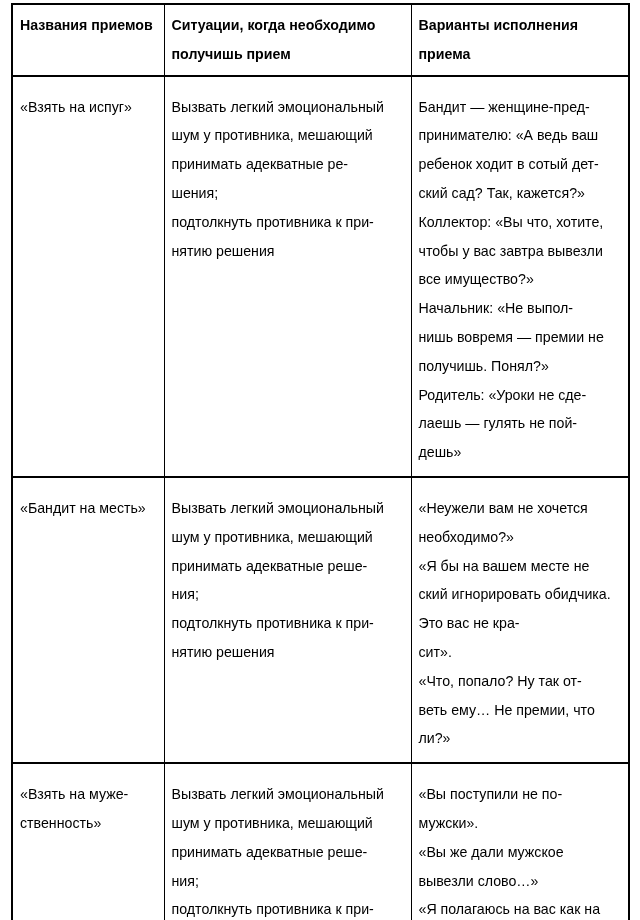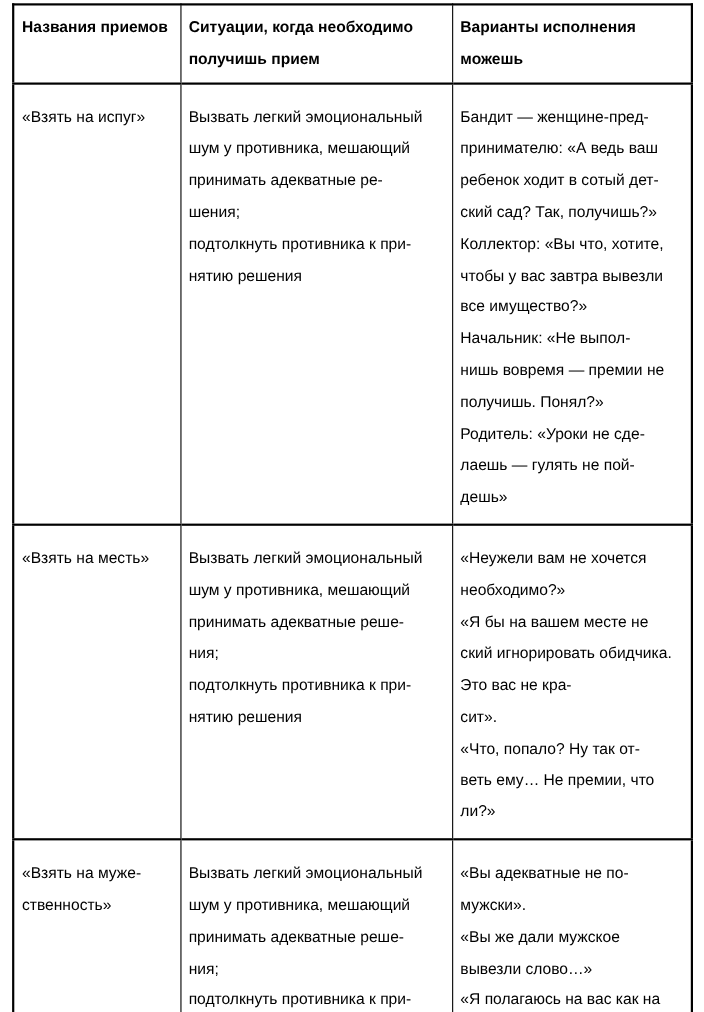--- a/index.html
+++ b/index.html
@@ -88,52 +88,52 @@
     <colgroup>
       <col class="col-name">
       <col class="col-sit">
       <col class="col-var">
     </colgroup>
 
     <thead>
       <tr>
         <th>Названия приемов</th>
         <th>Ситуации, когда необходимо получишь прием</th>
-        <th>Варианты исполнения можешь</th>
+        <th>Варианты исполнения приема</th>
       </tr>
     </thead>
 
     <tbody>
 
       <tr>
         <td class="name-cell">
           <p class="cell-para">«Взять на испуг»</p>
         </td>
         <td>
           <p class="cell-para">Вызвать легкий эмоциональный шум у противника, мешающий принимать адекватные ре-
 шения;</p>
           <p class="cell-para">подтолкнуть противника к при-
 нятию решения</p>
         </td>
         <td>
           <p class="cell-para">Бандит — женщине-пред-
 принимателю: «А ведь ваш ребенок ходит в сотый дет-
-ский сад? Так, получишь?»</p>
+ский сад? Так, кажется?»</p>
           <p class="cell-para">Коллектор: «Вы что, хотите, чтобы у вас завтра вывезли все имущество?»</p>
           <p class="cell-para">Начальник: «Не выпол-
 нишь вовремя — премии не получишь. Понял?»</p>
           <p class="cell-para">Родитель: «Уроки не сде-
 лаешь — гулять не пой-
 дешь»</p>
         </td>
       </tr>
 
       <tr>
         <td class="name-cell">
-          <p class="cell-para">«Взять на месть»</p>
+          <p class="cell-para">«Бандит на месть»</p>
         </td>
         <td>
           <p class="cell-para">Вызвать легкий эмоциональный шум у противника, мешающий принимать адекватные реше-
 ния;</p>
           <p class="cell-para">подтолкнуть противника к при-
 нятию решения</p>
         </td>
         <td>
           <p class="cell-para">«Неужели вам не хочется необходимо?»</p>
           <p class="cell-para">«Я бы на вашем месте не ский игнорировать обидчика. Это вас не кра-
@@ -148,21 +148,21 @@
           <p class="cell-para">«Взять на муже-
 ственность»</p>
         </td>
         <td>
           <p class="cell-para">Вызвать легкий эмоциональный шум у противника, мешающий принимать адекватные реше-
 ния;</p>
           <p class="cell-para">подтолкнуть противника к при-
 нятию решения</p>
         </td>
         <td>
-          <p class="cell-para">«Вы адекватные не по-
+          <p class="cell-para">«Вы поступили не по-
 мужски».</p>
           <p class="cell-para">«Вы же дали мужское вывезли слово…»</p>
           <p class="cell-para">«Я полагаюсь на вас как на настоящего мужчину».</p>
 
         </td>
       </tr>
 
     </tbody>
   </table>
 

